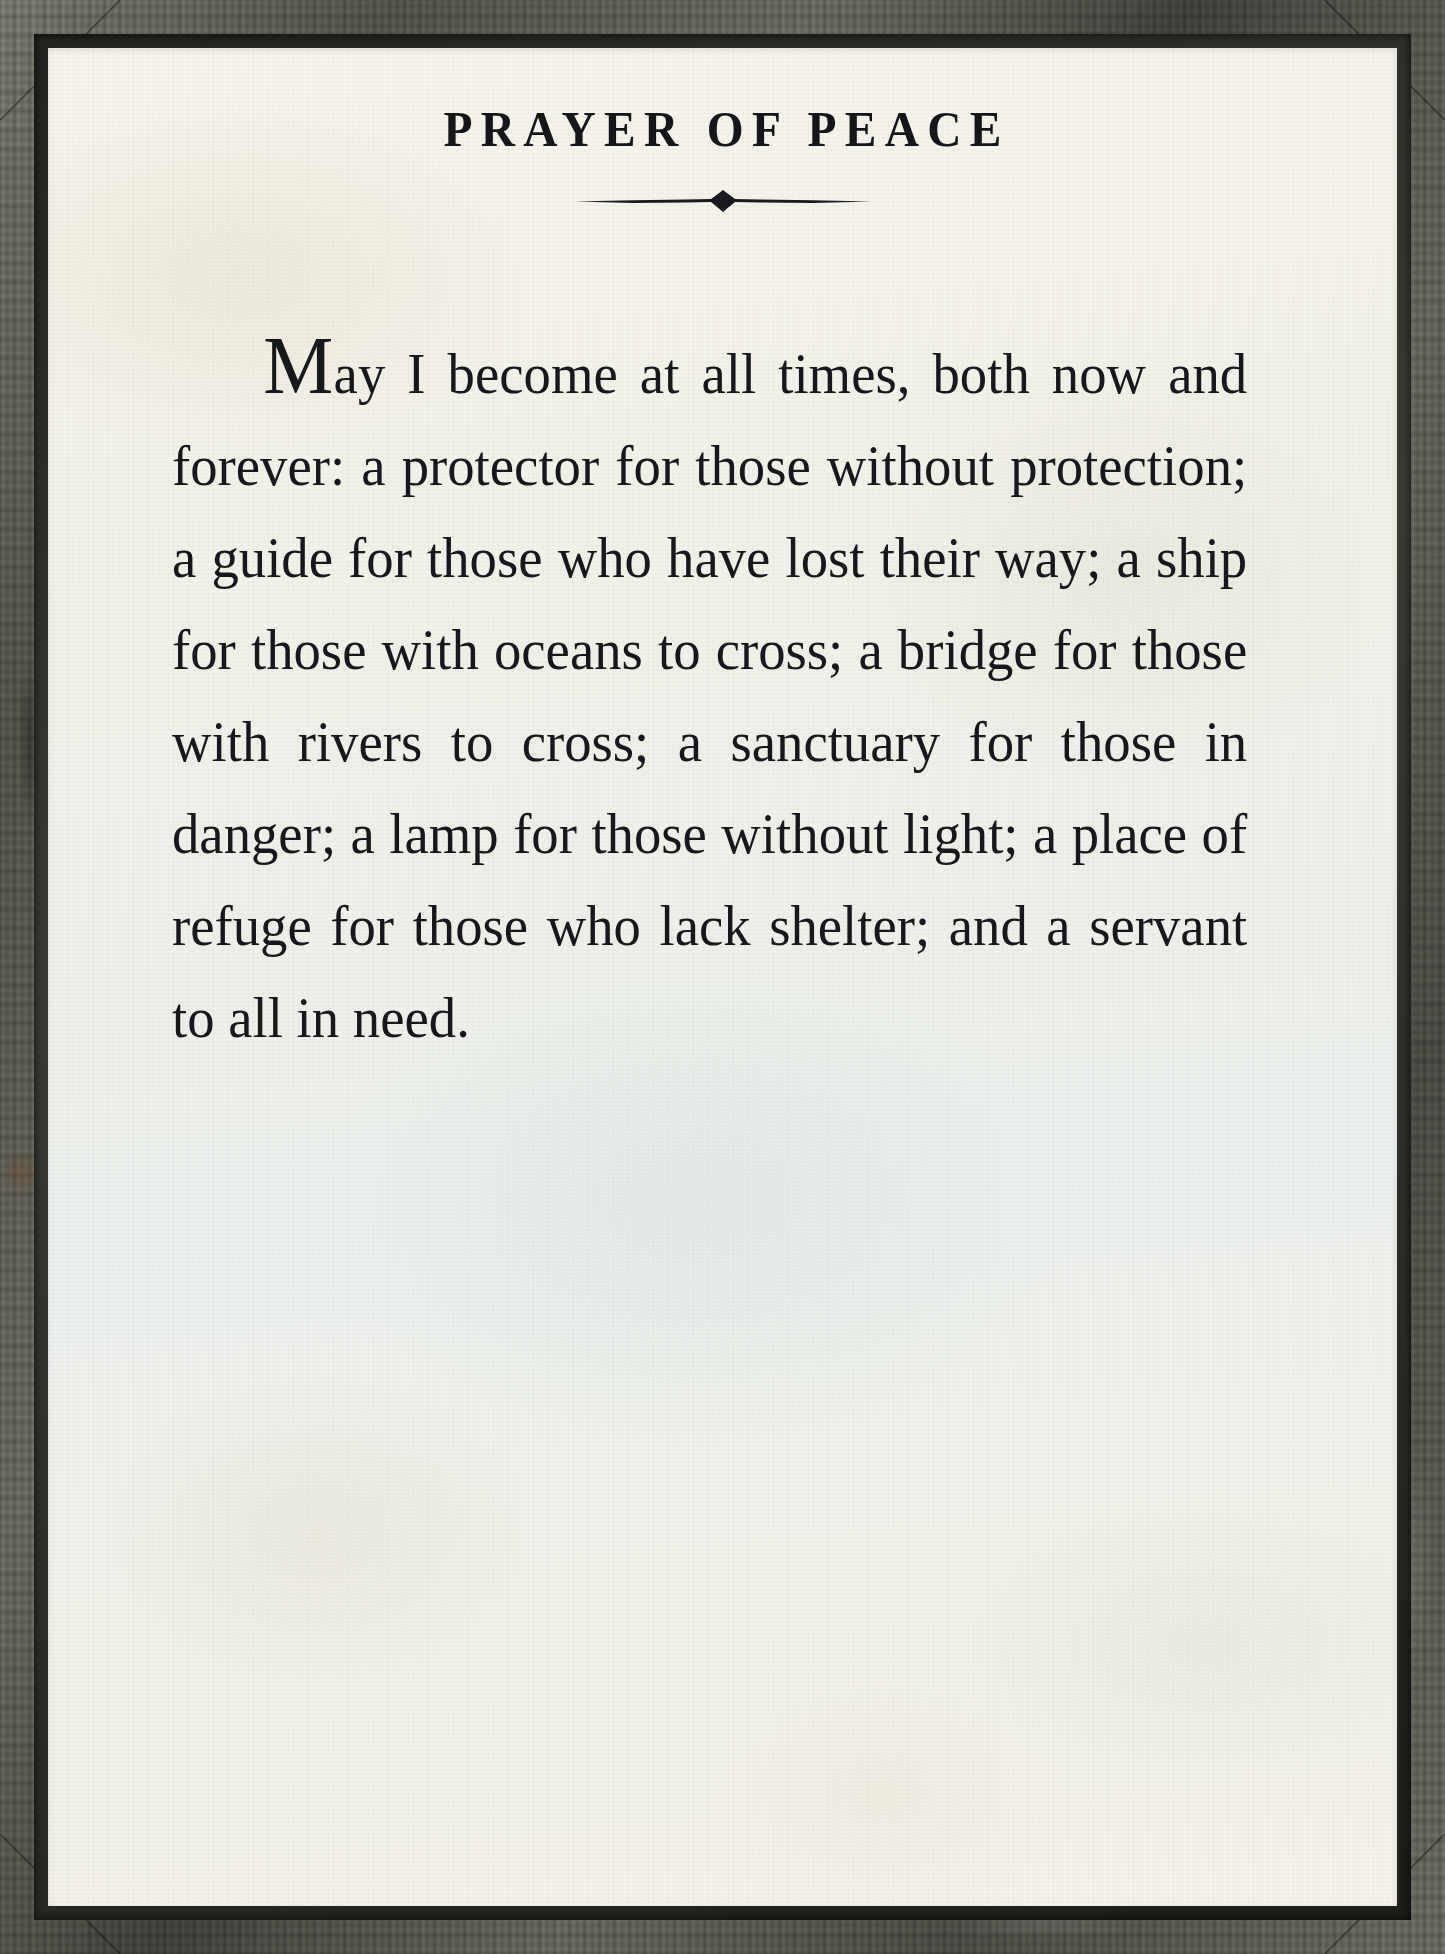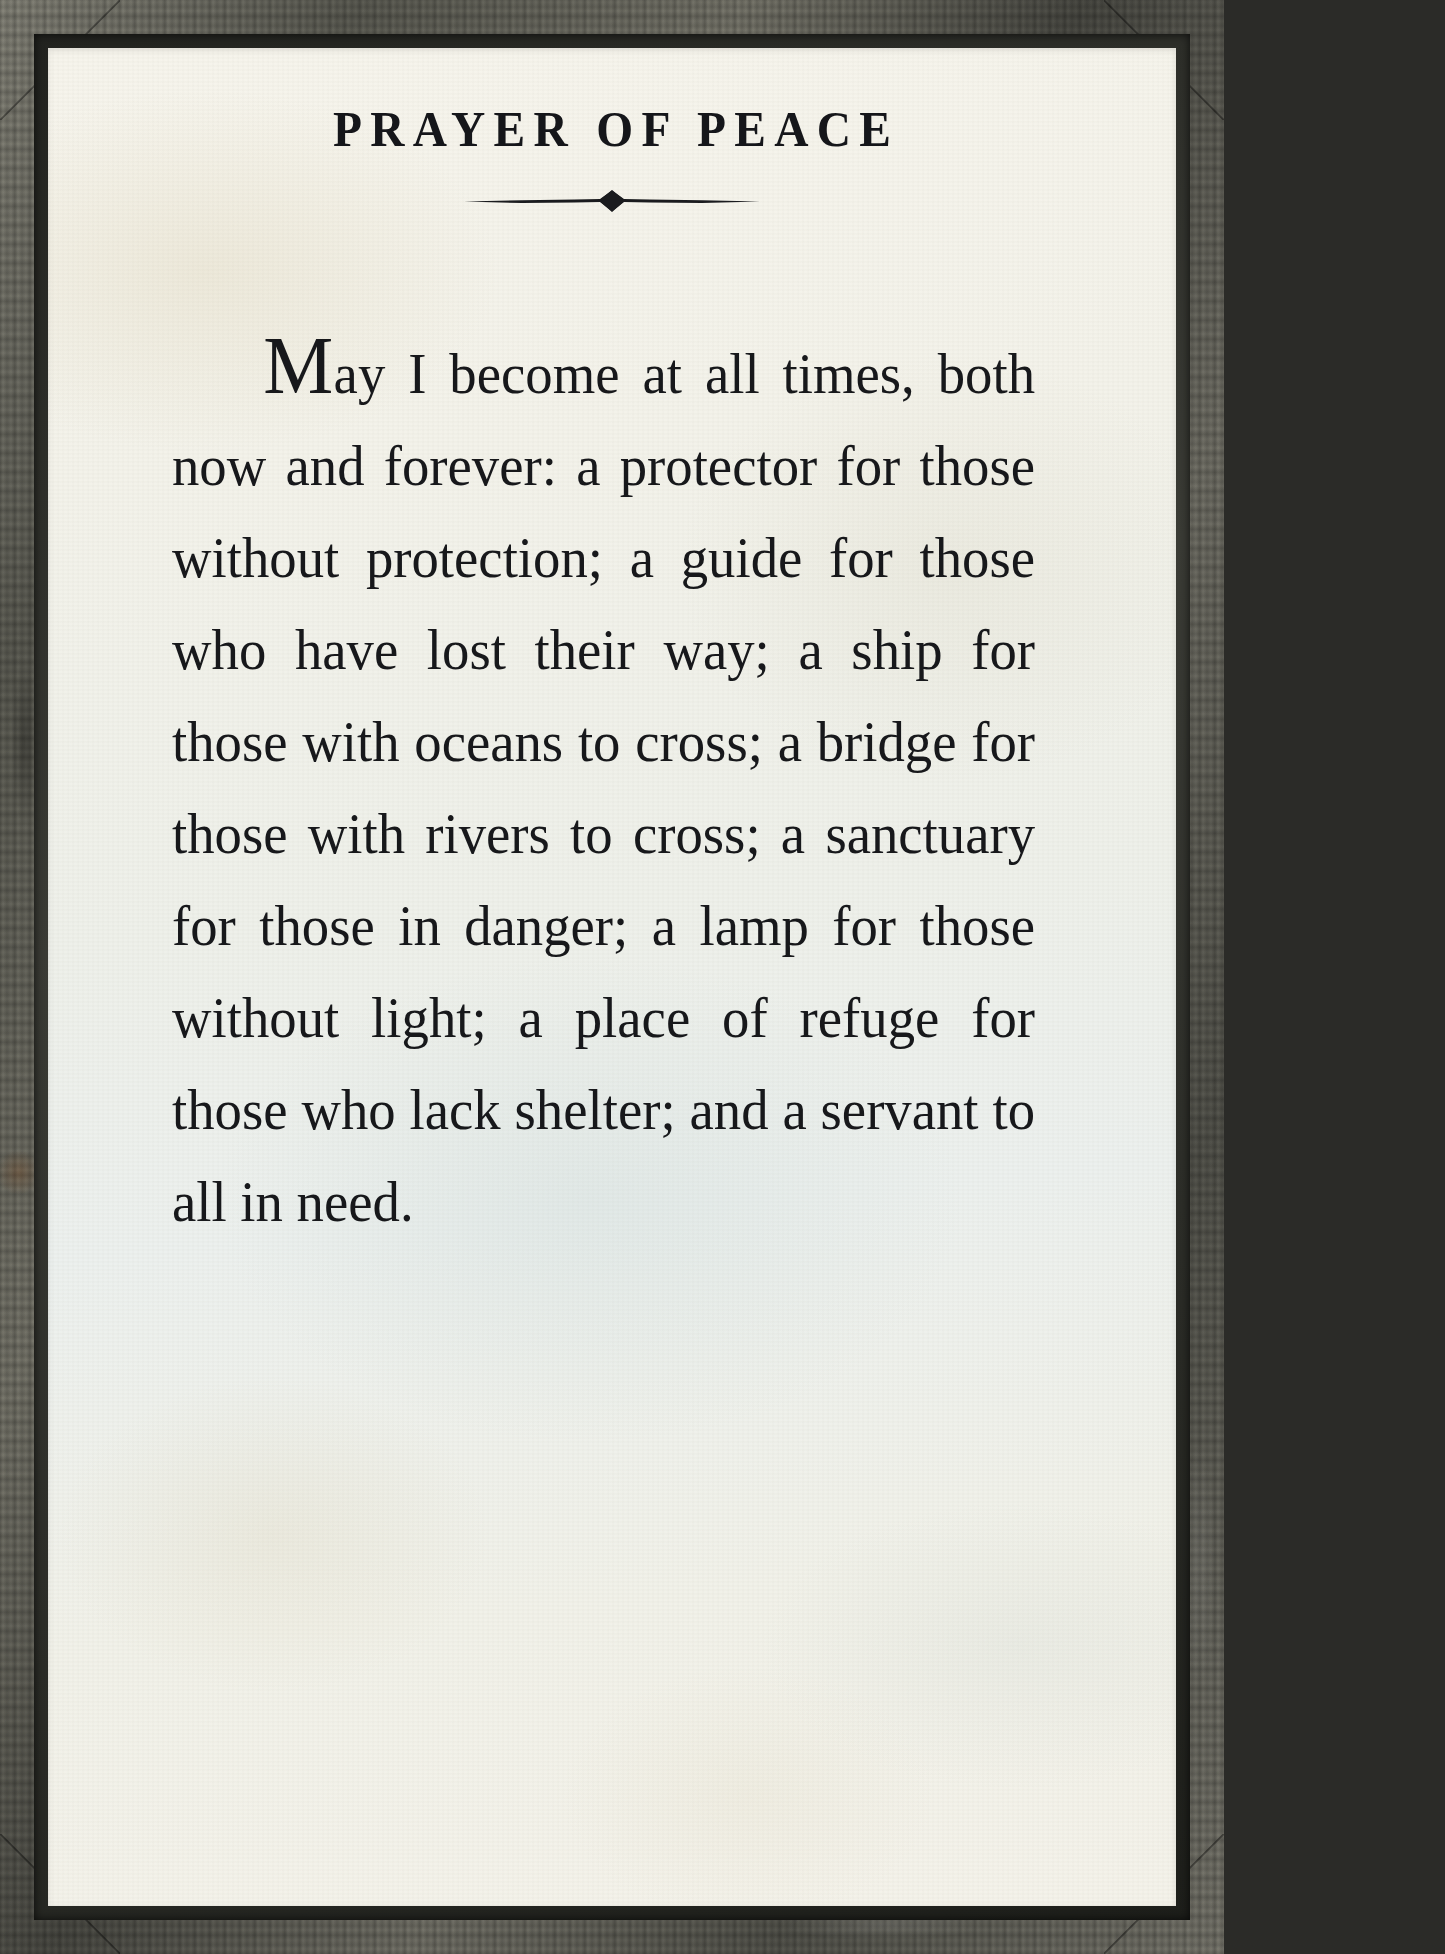--- a/index.html
+++ b/index.html
@@ -3,21 +3,21 @@
 <meta charset="utf-8">
 <style>
   html, body {
     margin: 0;
     padding: 0;
     background: #2b2b28;
   }
 
   .poster {
     position: relative;
-    width: 1224px;
+    width: 1445px;
     height: 1954px;
     overflow: hidden;
     font-family: "Liberation Serif", "DejaVu Serif", serif;
     text-decoration: underline;
   }
 
   
   .frame {
     position: absolute;
     inset: 0;

